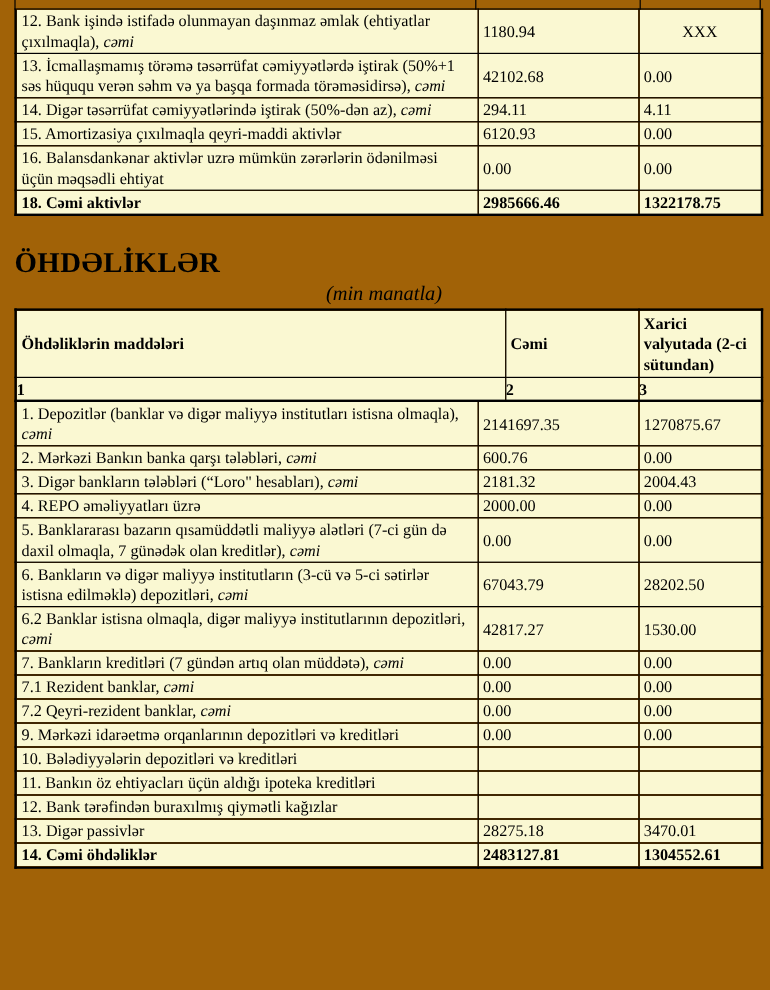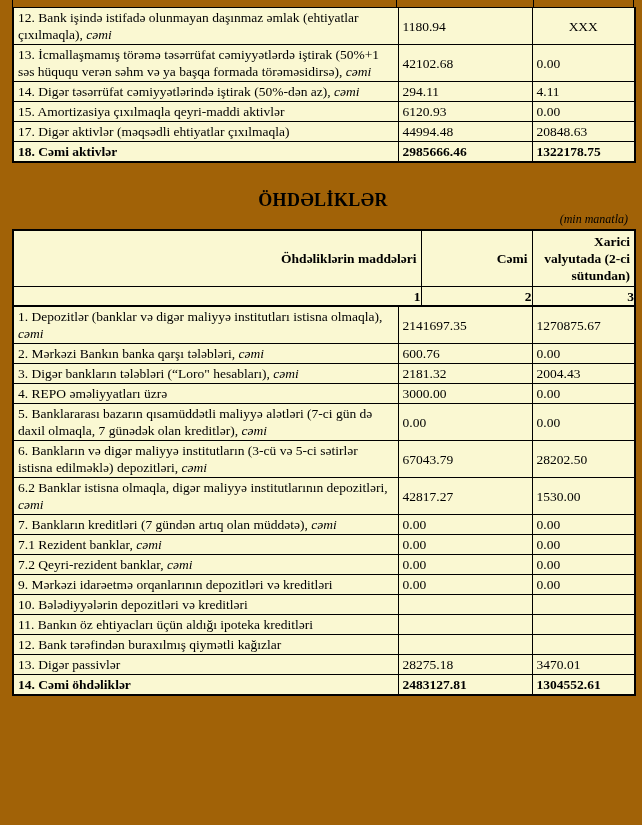--- a/index.html
+++ b/index.html
@@ -24,28 +24,28 @@
   }
   table.assets{margin-top:7px;border-top-width:1px;}
   td.lbl{text-align:left;padding-left:5px;padding-right:8px;}
   td.lbl i{font-style:italic;}
   td.val{text-align:left;padding-right:13px;font-variant-numeric:tabular-nums;}
   td.c{text-align:center;padding-right:4px;}
   td.wcell{background:#ffffff;}
   tr.total-row td{font-weight:bold;}
   .sec-title{
     width:622px;margin:27px 0 1px 12px;
-    text-align:center;font-size:18px;font-weight:bold;
+    text-align:left;font-size:24px;font-weight:bold;
     letter-spacing:0.4px;
   }
   .unit-note{
     width:616px;margin:0 0 2px 12px;
-    text-align:right;font-size:12px;font-style:italic;
-  }
-  table.liab-head td{text-align:right;font-weight:bold;}
+    text-align:center;font-size:17px;font-style:italic;
+  }
+  table.liab-head td{text-align:left;font-weight:bold;}
   table.liab-head td.idx{height:18px;line-height:15px;padding:0;}
   table.liab-head td.hd{height:53px;}
   table.liab-body{margin-top:-1px;border-top-width:1px;}
 </style>
 </head>
 <body>
 
 <div class="page">
 
   <div class="stub" style="left:12px"></div>
@@ -74,23 +74,23 @@
           <td class="lbl"><span>14. Digər təsərrüfat cəmiyyətlərində iştirak (50%-dən az), </span><i>cəmi</i></td>
           <td class="val">294.11</td>
           <td class="val">4.11</td>
         </tr>
         <tr>
           <td class="lbl"><span>15. Amortizasiya çıxılmaqla qeyri-maddi aktivlər</span></td>
           <td class="val wcell">6120.93</td>
           <td class="val wcell">0.00</td>
         </tr>
         <tr>
-          <td class="lbl"><span>17. Digər aktivlər (məqsədli ehtiyatlar çıxılmaqla)</span></td>
-          <td class="val">44994.48</td>
-          <td class="val">20848.63</td>
+          <td class="lbl"><span>16. Balansdankənar aktivlər uzrə mümkün zərərlərin ödənilməsi üçün məqsədli ehtiyat</span></td>
+          <td class="val">0.00</td>
+          <td class="val">0.00</td>
         </tr>
         <tr class="total-row">
           <td class="lbl"><span>18. Cəmi aktivlər</span></td>
           <td class="val">2985666.46</td>
           <td class="val">1322178.75</td>
         </tr>
       </tbody>
   </table>
 
   <div class="sec-title">ÖHDƏLİKLƏR</div>
@@ -134,21 +134,21 @@
           <td class="val">600.76</td>
           <td class="val">0.00</td>
         </tr>
         <tr>
           <td class="lbl"><span>3. Digər bankların tələbləri (“Loro" hesabları), </span><i>cəmi</i></td>
           <td class="val">2181.32</td>
           <td class="val">2004.43</td>
         </tr>
         <tr>
           <td class="lbl"><span>4. REPO əməliyyatları  üzrə</span></td>
-          <td class="val wcell">3000.00</td>
+          <td class="val wcell">2000.00</td>
           <td class="val wcell">0.00</td>
         </tr>
         <tr>
           <td class="lbl"><span>5. Banklararası bazarın qısamüddətli maliyyə alətləri (7-ci gün də daxil olmaqla, 7 günədək olan kreditlər), </span><i>cəmi</i></td>
           <td class="val">0.00</td>
           <td class="val">0.00</td>
         </tr>
         <tr>
           <td class="lbl"><span>6. Bankların və digər maliyyə institutların (3-cü və 5-ci sətirlər istisna edilməklə) depozitləri, </span><i>cəmi</i></td>
           <td class="val">67043.79</td>

